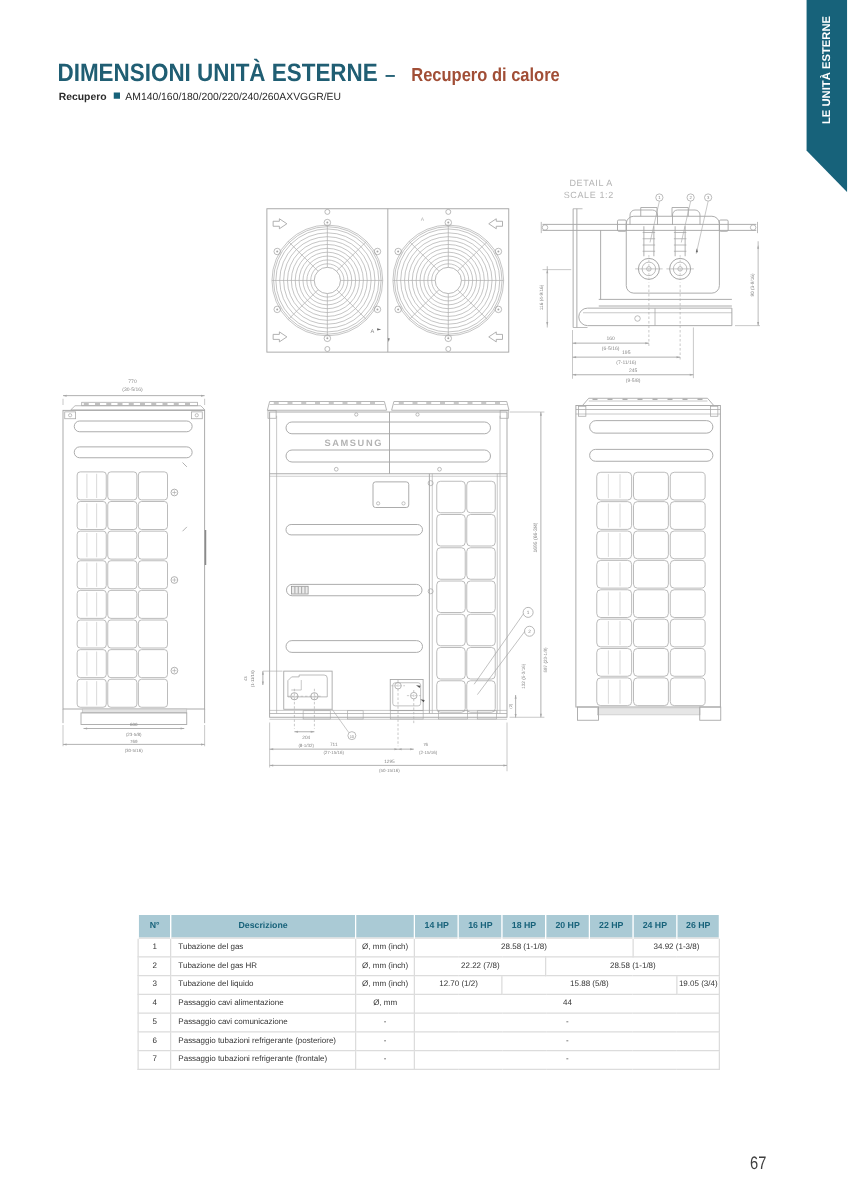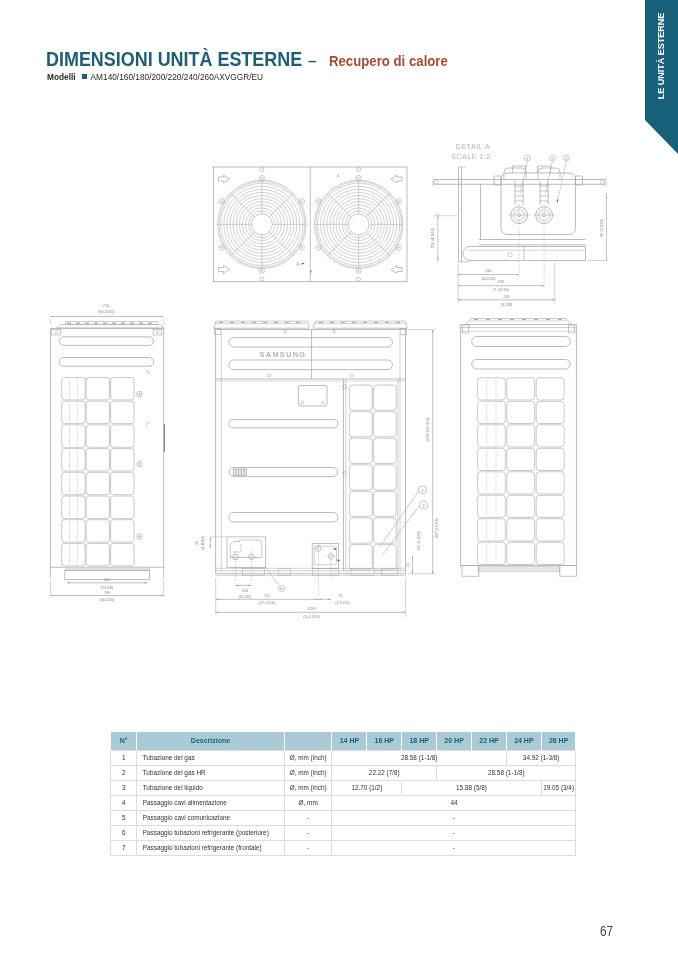--- a/index.html
+++ b/index.html
@@ -500,21 +500,21 @@
 <rect x="478" y="566.3" width="82" height="5.6" fill="#e6e6e6" stroke="#c2c2c2" stroke-width="0.5"></rect>
 <rect x="462.0" y="565.6" width="16.8" height="10.6" fill="none" stroke="#a6a6a6" stroke-width="0.7"></rect>
 <rect x="559.8" y="565.6" width="16.8" height="10.6" fill="none" stroke="#a6a6a6" stroke-width="0.7"></rect>
   </svg>
   <div id="tab"></div>
   <div id="tabtxt">
       <span>LE UNITÀ ESTERNE</span>
     </div>
   <div id="sub"><span class="dash">–&nbsp;</span><span class="rec">Recupero di calore</span></div>
   <div id="title"><span class="main">DIMENSIONI UNITÀ ESTERNE</span></div>
-  <div id="modelli"><b>Modelli</b><span class="sq"></span>AM140/160/180/200/220/240/260AXVGGR/EU</div>
+  <div id="modelli"><b>Recupero</b><span class="sq"></span>AM140/160/180/200/220/240/260AXVGGR/EU</div>
   <table id="tbl">
     <colgroup>
       <col style="width:25.9px">
         <col style="width:147.6px">
         <col style="width:47.7px">
       <col style="width:34.9px">
         <col style="width:34.9px">
         <col style="width:34.9px">
       <col style="width:34.9px">
         <col style="width:34.9px">

